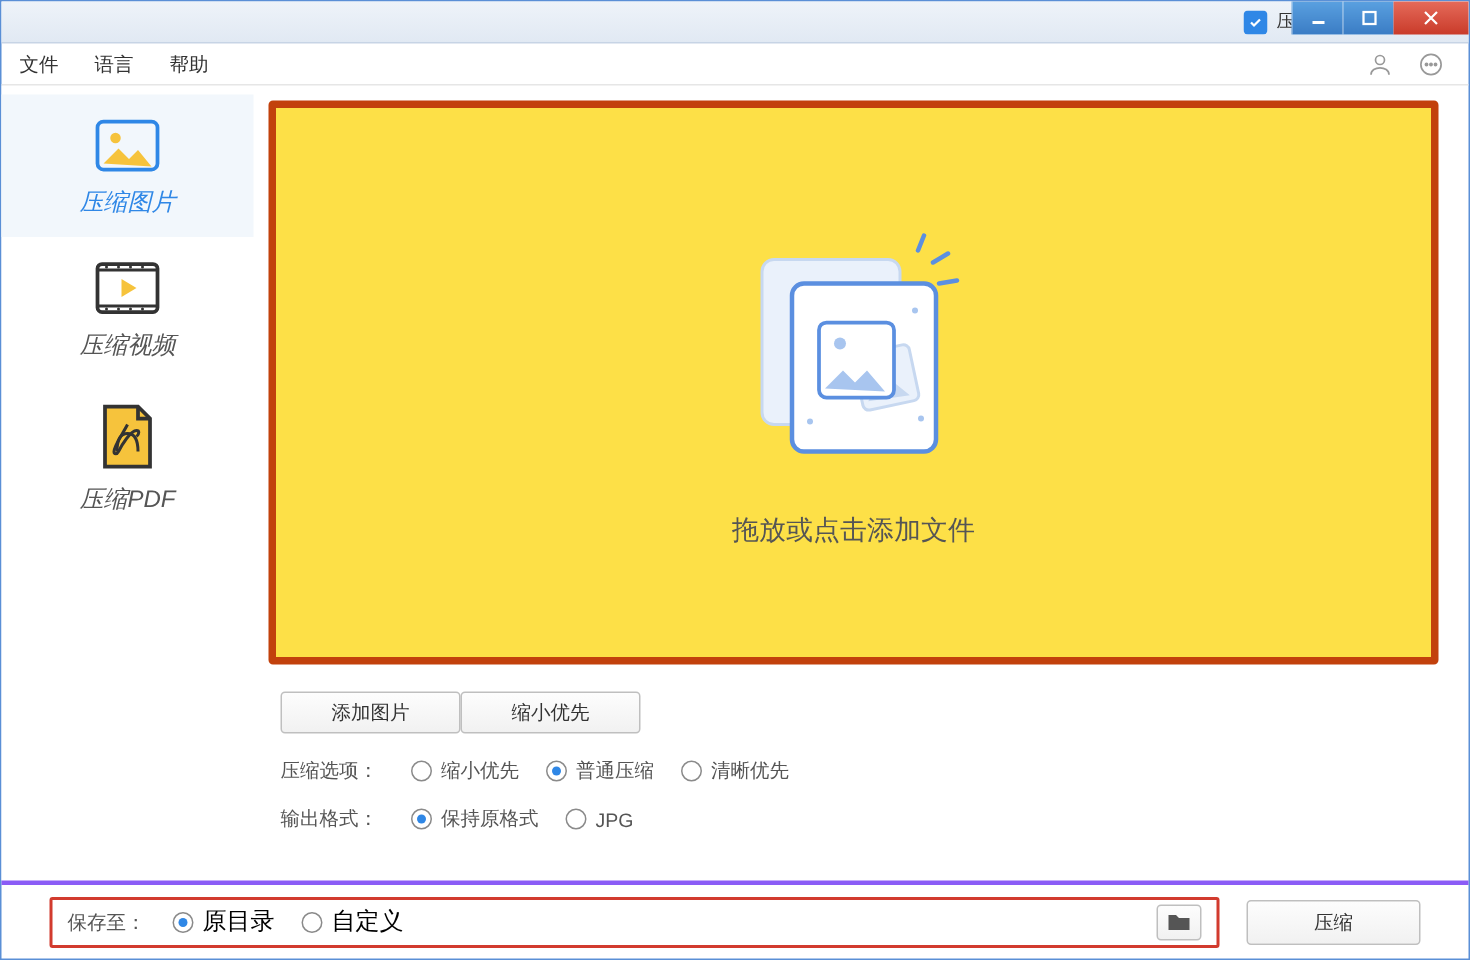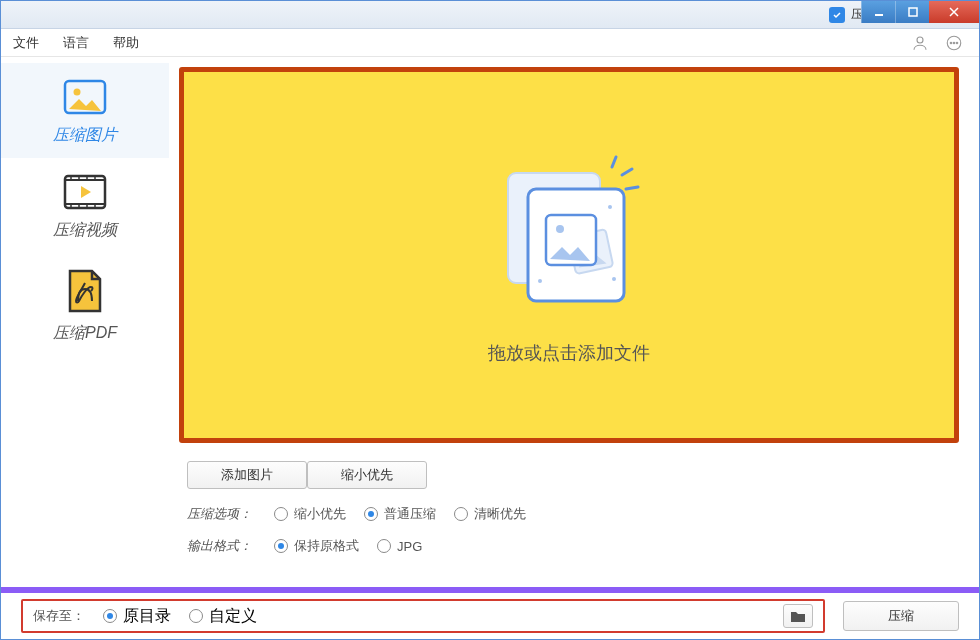--- a/index.html
+++ b/index.html
@@ -27,25 +27,25 @@
   .side-label { font-size:16px;font-style:italic; }
   .side-item.active .side-label{ color:#2f87e6;}
   .side-item .side-label{ color:#555;}
   .main { flex:1; display:flex; flex-direction:column; padding:10px 20px 0 10px;}
   .drop-zone { flex:1; border:5px solid #c2410c; border-radius:3px; display:flex; flex-direction:column; align-items:center; justify-content:center; background:#fde047;}
   .drop-text { margin-top:26px; font-size:18px; color:#555;}
   .action-row { display:flex; padding:18px 8px 12px;}
   .btn { width:120px; height:28px; border:1px solid #bfbfbf; background:linear-gradient(#fdfdfd,#f1f1f1); border-radius:3px; font-size:13px; color:#333; cursor:pointer;}
   .options { padding:4px 8px 18px;}
   .opt-row { display:flex; align-items:center; gap:18px; font-size:13px; color:#555; margin-bottom:14px;}
-  .opt-label { color:#555; margin-right:4px;font-style:italic;}
+  .opt-label { color:#555; margin-right:4px;}
   .radio-wrap { display:flex; align-items:center; gap:6px; cursor:pointer;justify-content:flex-end;}
   .radio { width:14px; height:14px; border:1px solid #8a8a8a; border-radius:50%; display:inline-flex; align-items:center; justify-content:center;}
   .radio.checked::after{content:""; width:6px; height:6px; border-radius:50%; background:#2f87e6;}
-  .bottom-bar { height:52px; border-top:6px solid #8b5cf6; display:flex; align-items:center; padding:0 20px; gap:18px;}
+  .bottom-bar { height:52px; border-top:3px solid #8b5cf6; display:flex; align-items:center; padding:0 32px; gap:18px;}
   .save-group { flex:1; display:flex; align-items:center; gap:18px; border:2px solid #d23b2e; height:34px; padding:0 10px; border-radius:2px;}
   .save-label{ font-size:13px; color:#555;}
   .folder-btn { width:30px; height:24px; border:1px solid #bfbfbf; background:linear-gradient(#fdfdfd,#f1f1f1); border-radius:3px; display:flex; align-items:center; justify-content:center; margin-left:auto; cursor:pointer;}
   .compress-btn { width:116px; height:30px; border:1px solid #bfbfbf; background:linear-gradient(#fdfdfd,#f1f1f1); border-radius:3px; font-size:13px; color:#333; cursor:pointer;}
 </style>
 </head>
 <body>
 
 <div class="window">
 

